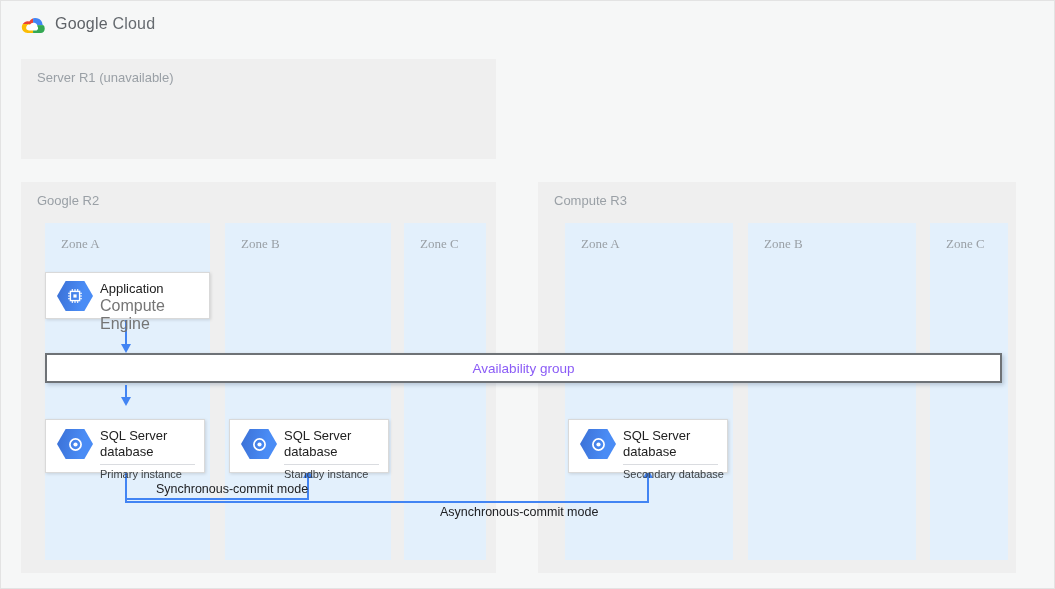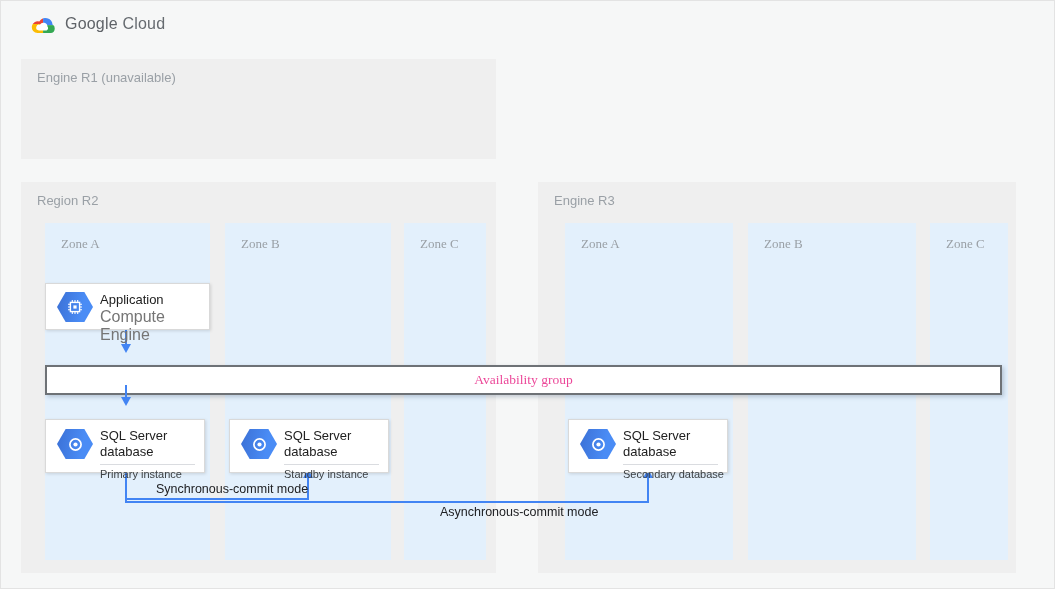--- a/index.html
+++ b/index.html
@@ -2,21 +2,21 @@
 <html><head>
 <meta charset="utf-8">
 <style>
   * { margin:0; padding:0; box-sizing:border-box; }
   body { font-family:"Liberation Sans", sans-serif; background:#fff; }
   .page { position:relative; width:1055px; height:589px; background:#f6f7f7;
           border:1px solid #e3e3e3; overflow:hidden; }
 
   
   .hdr { position:absolute; left:0; top:0; width:100%; height:46px;
-         display:flex; align-items:center; padding-left:28px; }
+         display:flex; align-items:center; padding-left:18px; }
   .brand { margin-left:9px; font-size:16px; color:#5f6368; letter-spacing:.2px; }
   .brand .g { font-weight:500; }
   .brand .c { font-weight:400; color:#666b70; }
 
   
   .region { position:absolute; background:#efefef; }
   #region-r1 { left:20px; top:58px;  width:475px; height:100px; }
   #region-r2 { left:20px; top:181px; width:475px; height:391px; }
   #region-r3 { left:537px; top:181px; width:478px; height:391px; }
   .region-label { position:absolute; left:16px; top:11px; font-size:13px; color:#9aa0a6; }
@@ -25,40 +25,40 @@
   #z-r2-a { left:24px;  width:165px; }
   #z-r2-b { left:204px; width:166px; }
   #z-r2-c { left:383px; width:82px; }
   #z-r3-a { left:27px;  width:168px; }
   #z-r3-b { left:210px; width:168px; }
   #z-r3-c { left:392px; width:78px; }
 
   
   .node { position:absolute; background:#fff; border:1px solid #d9d9d9;
           box-shadow:1px 1px 3px rgba(0,0,0,.13); z-index:5; }
-  #app-box { left:44px; top:282px; width:165px; height:47px; }
+  #app-box { left:44px; top:271px; width:165px; height:47px; }
   .db { width:160px; height:54px; top:418px; }
   #db-primary { left:44px; } #db-standby { left:228px; } #db-secondary { left:567px; }
   .hex { position:absolute; left:11px; top:8px; width:36px; height:30px;
          background:linear-gradient(100deg,#3d74da 10%,#4a8cf5 70%);
          clip-path:polygon(24% 0,76% 0,100% 50%,76% 100%,24% 100%,0 50%);
          display:flex; align-items:center; justify-content:center; }
   .db .hex { top:9px; }
   .node-title { position:absolute; left:54px; top:8px; width:100px; font-size:13px;
                 line-height:16px; color:#212121; font-weight:500; }
   .node-sub { position:absolute; left:54px; top:24px; font-size:16px; color:#757575; }
   .db-divider { position:absolute; left:54px; right:9px; top:44px; height:1px; background:#dadce0; }
   .db-instance { position:absolute; left:54px; top:48px; font-size:11px; color:#3c4043; }
 
   
-  #ag-bar { position:absolute; left:44px; top:364px; width:957px; height:30px;
+  #ag-bar { position:absolute; left:44px; top:352px; width:957px; height:30px;
             background:#fff; border:2px solid #6e7276; z-index:6;
             box-shadow:2px 2px 4px rgba(70,90,120,.28);
             display:flex; align-items:center; justify-content:center;
-            font-size:13.5px; color:#ec4899;font-family:Liberation Serif, serif; }
+            font-size:13.5px; color:#8b5cf6; }
 
   
   .edge { position:absolute; background:#4284f3; z-index:4; }
   .arr { position:absolute; width:0; height:0; z-index:4;
          border-left:5px solid transparent; border-right:5px solid transparent; }
   .arr.down { border-top:9px solid #4284f3; }
   .arr.up   { border-bottom:9px solid #4284f3; }
   .edge-label { position:absolute; font-size:12.5px; color:#202124; z-index:7; white-space:nowrap; }
   #sync-label  { left:155px; top:481px; }
   #async-label { left:439px; top:504px; }
@@ -80,38 +80,38 @@
         <rect x="0" y="8.5" width="12.5" height="8.5" fill="#fbbc05"></rect>
         <rect x="12.5" y="0" width="11.5" height="9.5" fill="#4285f4"></rect>
         <rect x="12.5" y="9.5" width="11.5" height="7.5" fill="#34a853"></rect>
         <path d="M8.9 14.2 a2.6 2.6 0 1 1 .8-5.1 a3.6 3.6 0 0 1 6.7 1.6 a2.2 2.2 0 0 1-.8 3.5 Z" fill="#fff"></path>
       </g>
     </svg>
     <span class="brand"><span class="g">Google</span> <span class="c">Cloud</span></span>
   </div>
 
   <div class="region" id="region-r1">
-    <div class="region-label">Engine R1 (unavailable)</div>
+    <div class="region-label">Server R1 (unavailable)</div>
   </div>
 
   <div class="region" id="region-r2">
-    <div class="region-label">Region R2</div>
+    <div class="region-label">Google R2</div>
     <div class="zone" id="z-r2-a">
       <div class="zone-label">Zone A</div>
     </div>
     <div class="zone" id="z-r2-b">
       <div class="zone-label">Zone B</div>
     </div>
     <div class="zone" id="z-r2-c">
       <div class="zone-label">Zone C</div>
     </div>
   </div>
 
   <div class="region" id="region-r3">
-    <div class="region-label">Engine R3</div>
+    <div class="region-label">Compute R3</div>
     <div class="zone" id="z-r3-a">
       <div class="zone-label">Zone A</div>
     </div>
     <div class="zone" id="z-r3-b">
       <div class="zone-label">Zone B</div>
     </div>
     <div class="zone" id="z-r3-c">
       <div class="zone-label">Zone C</div>
     </div>
   </div>

